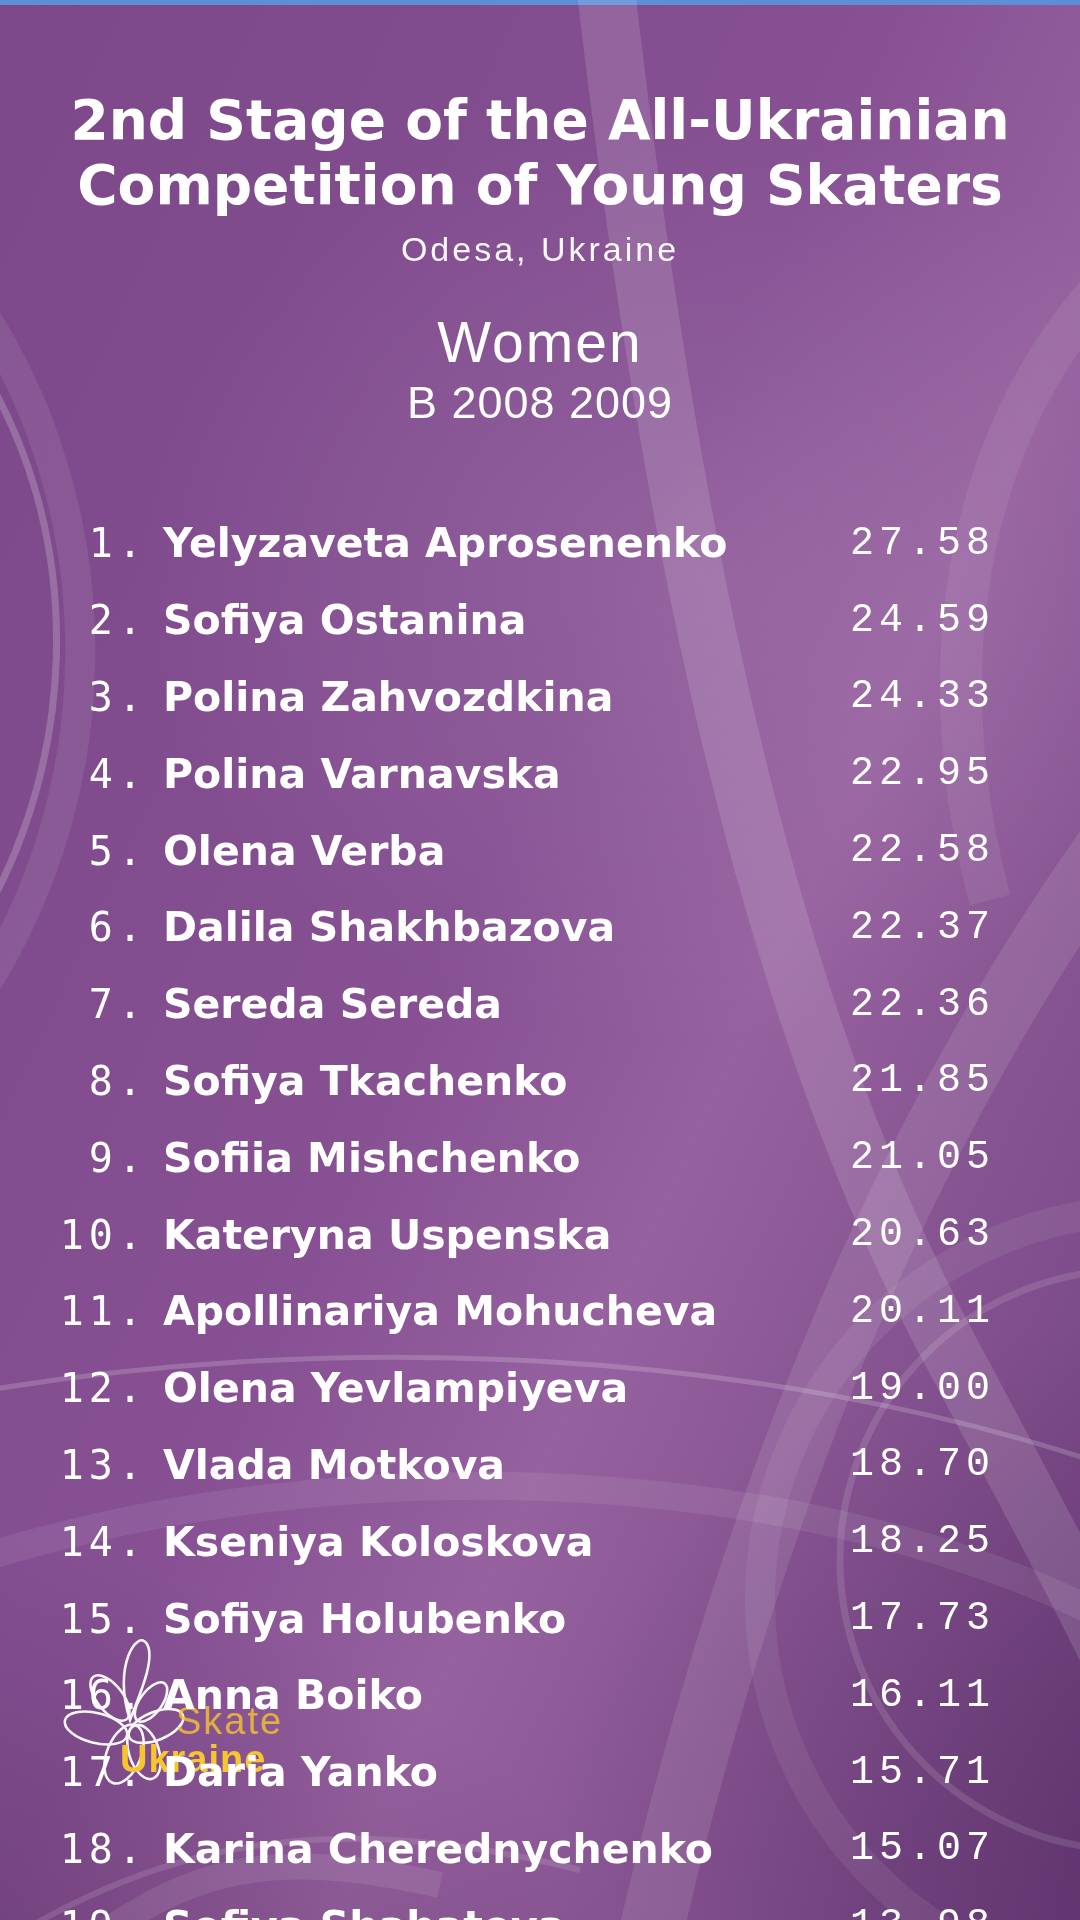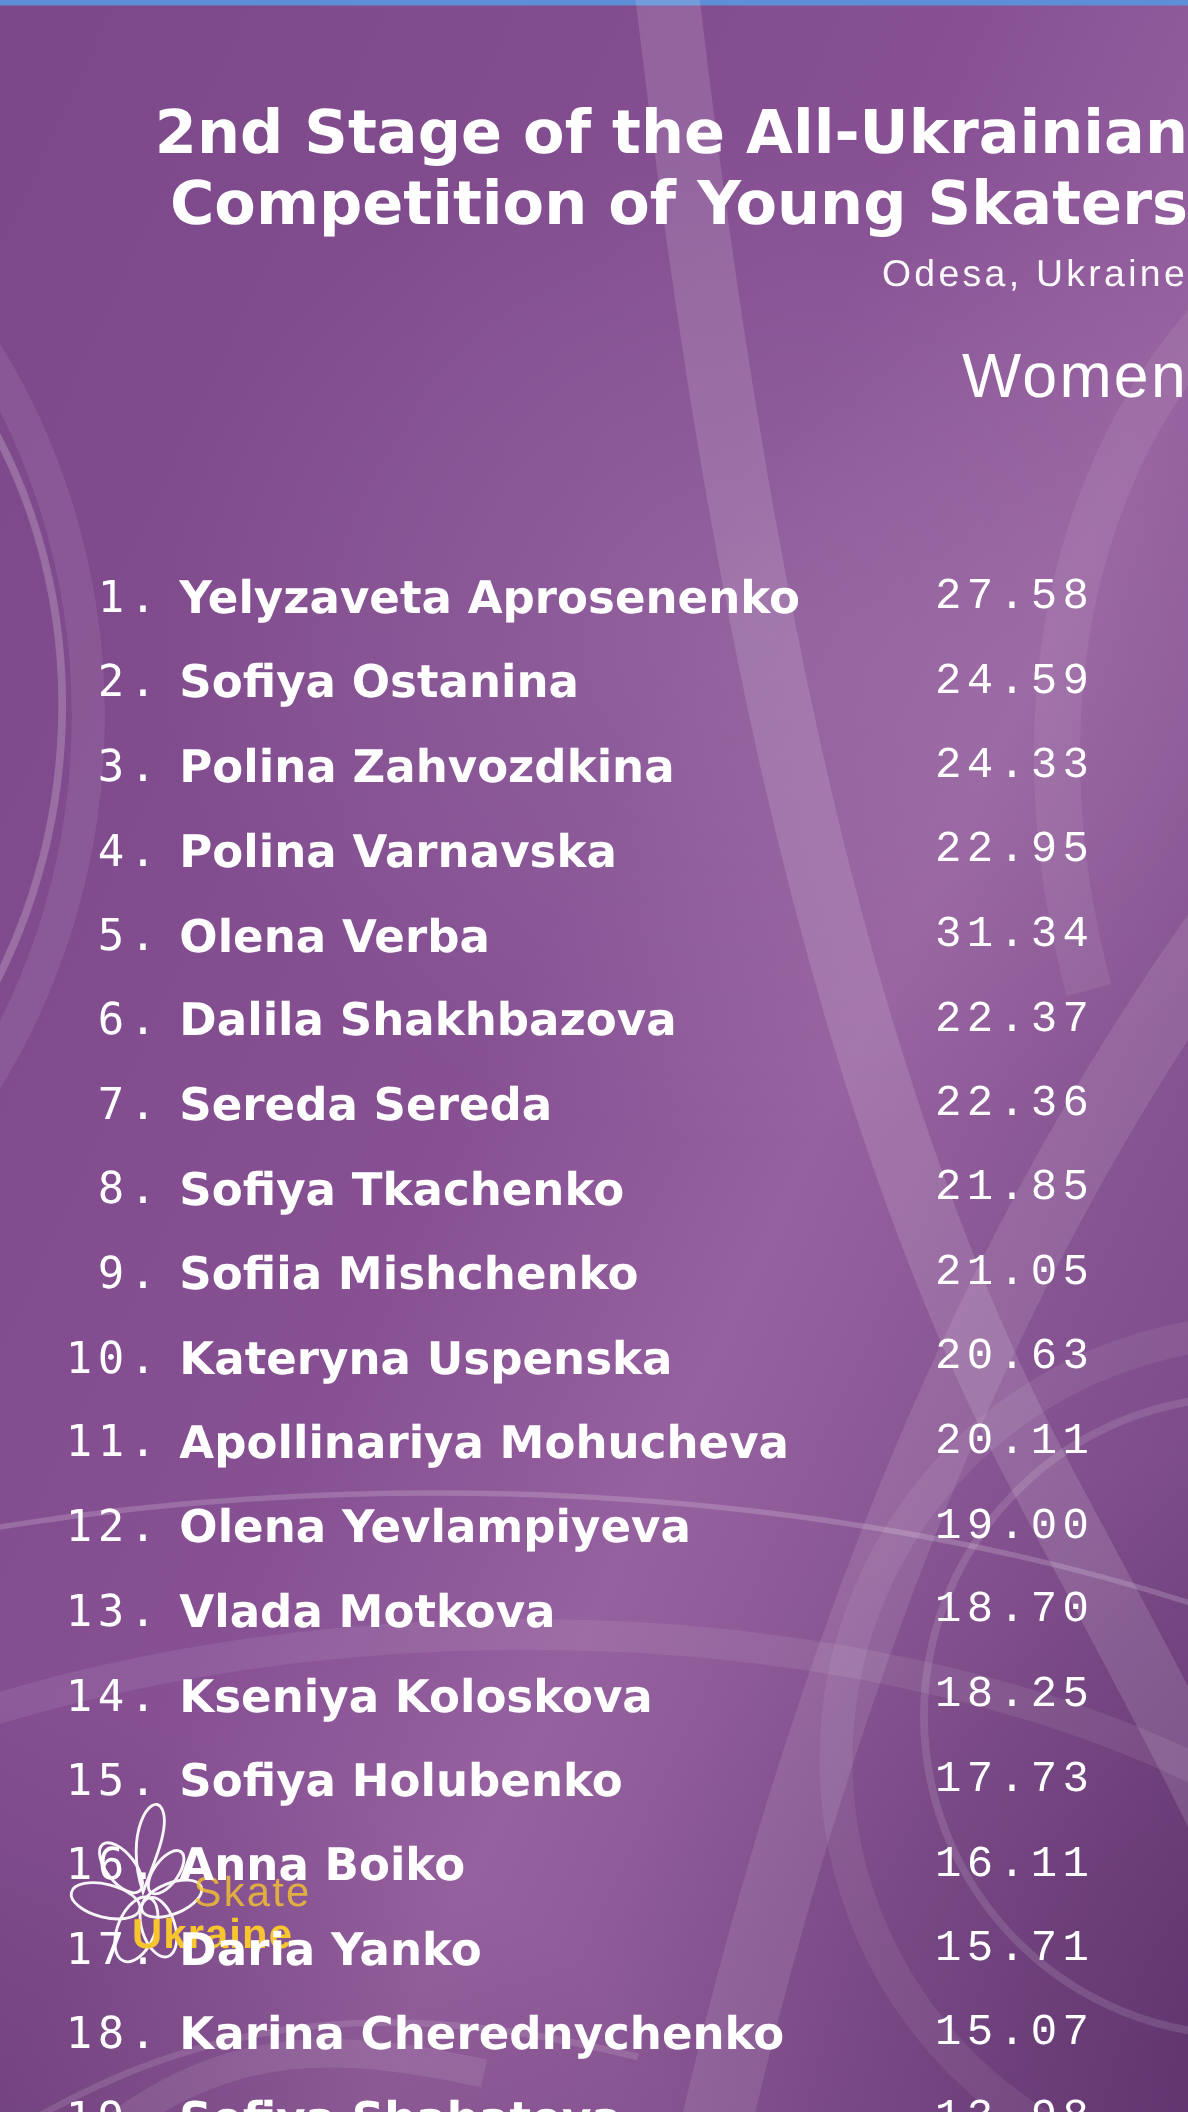--- a/index.html
+++ b/index.html
@@ -14,21 +14,21 @@
       radial-gradient(1100px 900px at 112% 96%, rgba(35,8,45,0.22), transparent 60%),
       linear-gradient(115deg, var(--background-mid, #7c4889) 0%, var(--background-base, #865093) 45%, var(--background-light, #96619f) 62%, var(--background-dark, #6e3f7d) 100%);
   }
   .topbar {
     position: absolute; top: 0; left: 0; right: 0; height: 5px;
     background: var(--top-bar, #5e8ed6); z-index: 1;
   }
   .swooshes { position: absolute; inset: 0; z-index: 2; pointer-events: none; }
   .header {
     position: absolute; top: 0; left: 0; right: 0; z-index: 4;
-    text-align: right; padding-top: 88px;
+    text-align: center; padding-top: 88px;
   }
   .title {
     font-size: 55px; font-weight: bold; line-height: 1.18; letter-spacing: 0px;
     font-family: "DejaVu Sans", sans-serif; margin: 0;
   }
   .location {
     font-family: "Liberation Sans", sans-serif; font-weight: normal;
     font-size: 34px; letter-spacing: 3px; margin-top: 12px; opacity: 0.96;
   }
   .category {
@@ -97,20 +97,21 @@
   </g>
 </svg>
 
 <div class="header">
   <div class="title">
     <div>2nd Stage of the All-Ukrainian</div>
     <div>Competition of Young Skaters</div>
   </div>
   <div class="location">Odesa, Ukraine</div>
   <div class="category">Women</div>
+  <div class="age-group">B 2008 2009</div>
 </div>
 
 <div class="logo">
   <svg class="logo-flower" width="160" height="170" viewBox="0 0 160 170" aria-hidden="true">
     <g fill="none" stroke="#ffffff" stroke-width="2.6" opacity="0.95">
       <path d="M 82,84 C 64,30 90,-8 99,8 C 108,24 90,62 82,84 Z"></path>
       <ellipse cx="48" cy="92" rx="32" ry="15" transform="rotate(14 48 92)"></ellipse>
       <ellipse cx="108" cy="90" rx="29" ry="14" transform="rotate(-22 108 90)"></ellipse>
       <ellipse cx="62" cy="62" rx="27" ry="13" transform="rotate(52 62 62)"></ellipse>
       <ellipse cx="103" cy="66" rx="23" ry="11" transform="rotate(-54 103 66)"></ellipse>
@@ -145,21 +146,21 @@
 
   <div class="row">
     <span class="rank">4.</span>
     <span class="name">Polina Varnavska</span>
     <span class="score">22.95</span>
   </div>
 
   <div class="row">
     <span class="rank">5.</span>
     <span class="name">Olena Verba</span>
-    <span class="score">31.34</span>
+    <span class="score">22.58</span>
   </div>
 
   <div class="row">
     <span class="rank">6.</span>
     <span class="name">Dalila Shakhbazova</span>
     <span class="score">22.37</span>
   </div>
 
   <div class="row">
     <span class="rank">7.</span>

